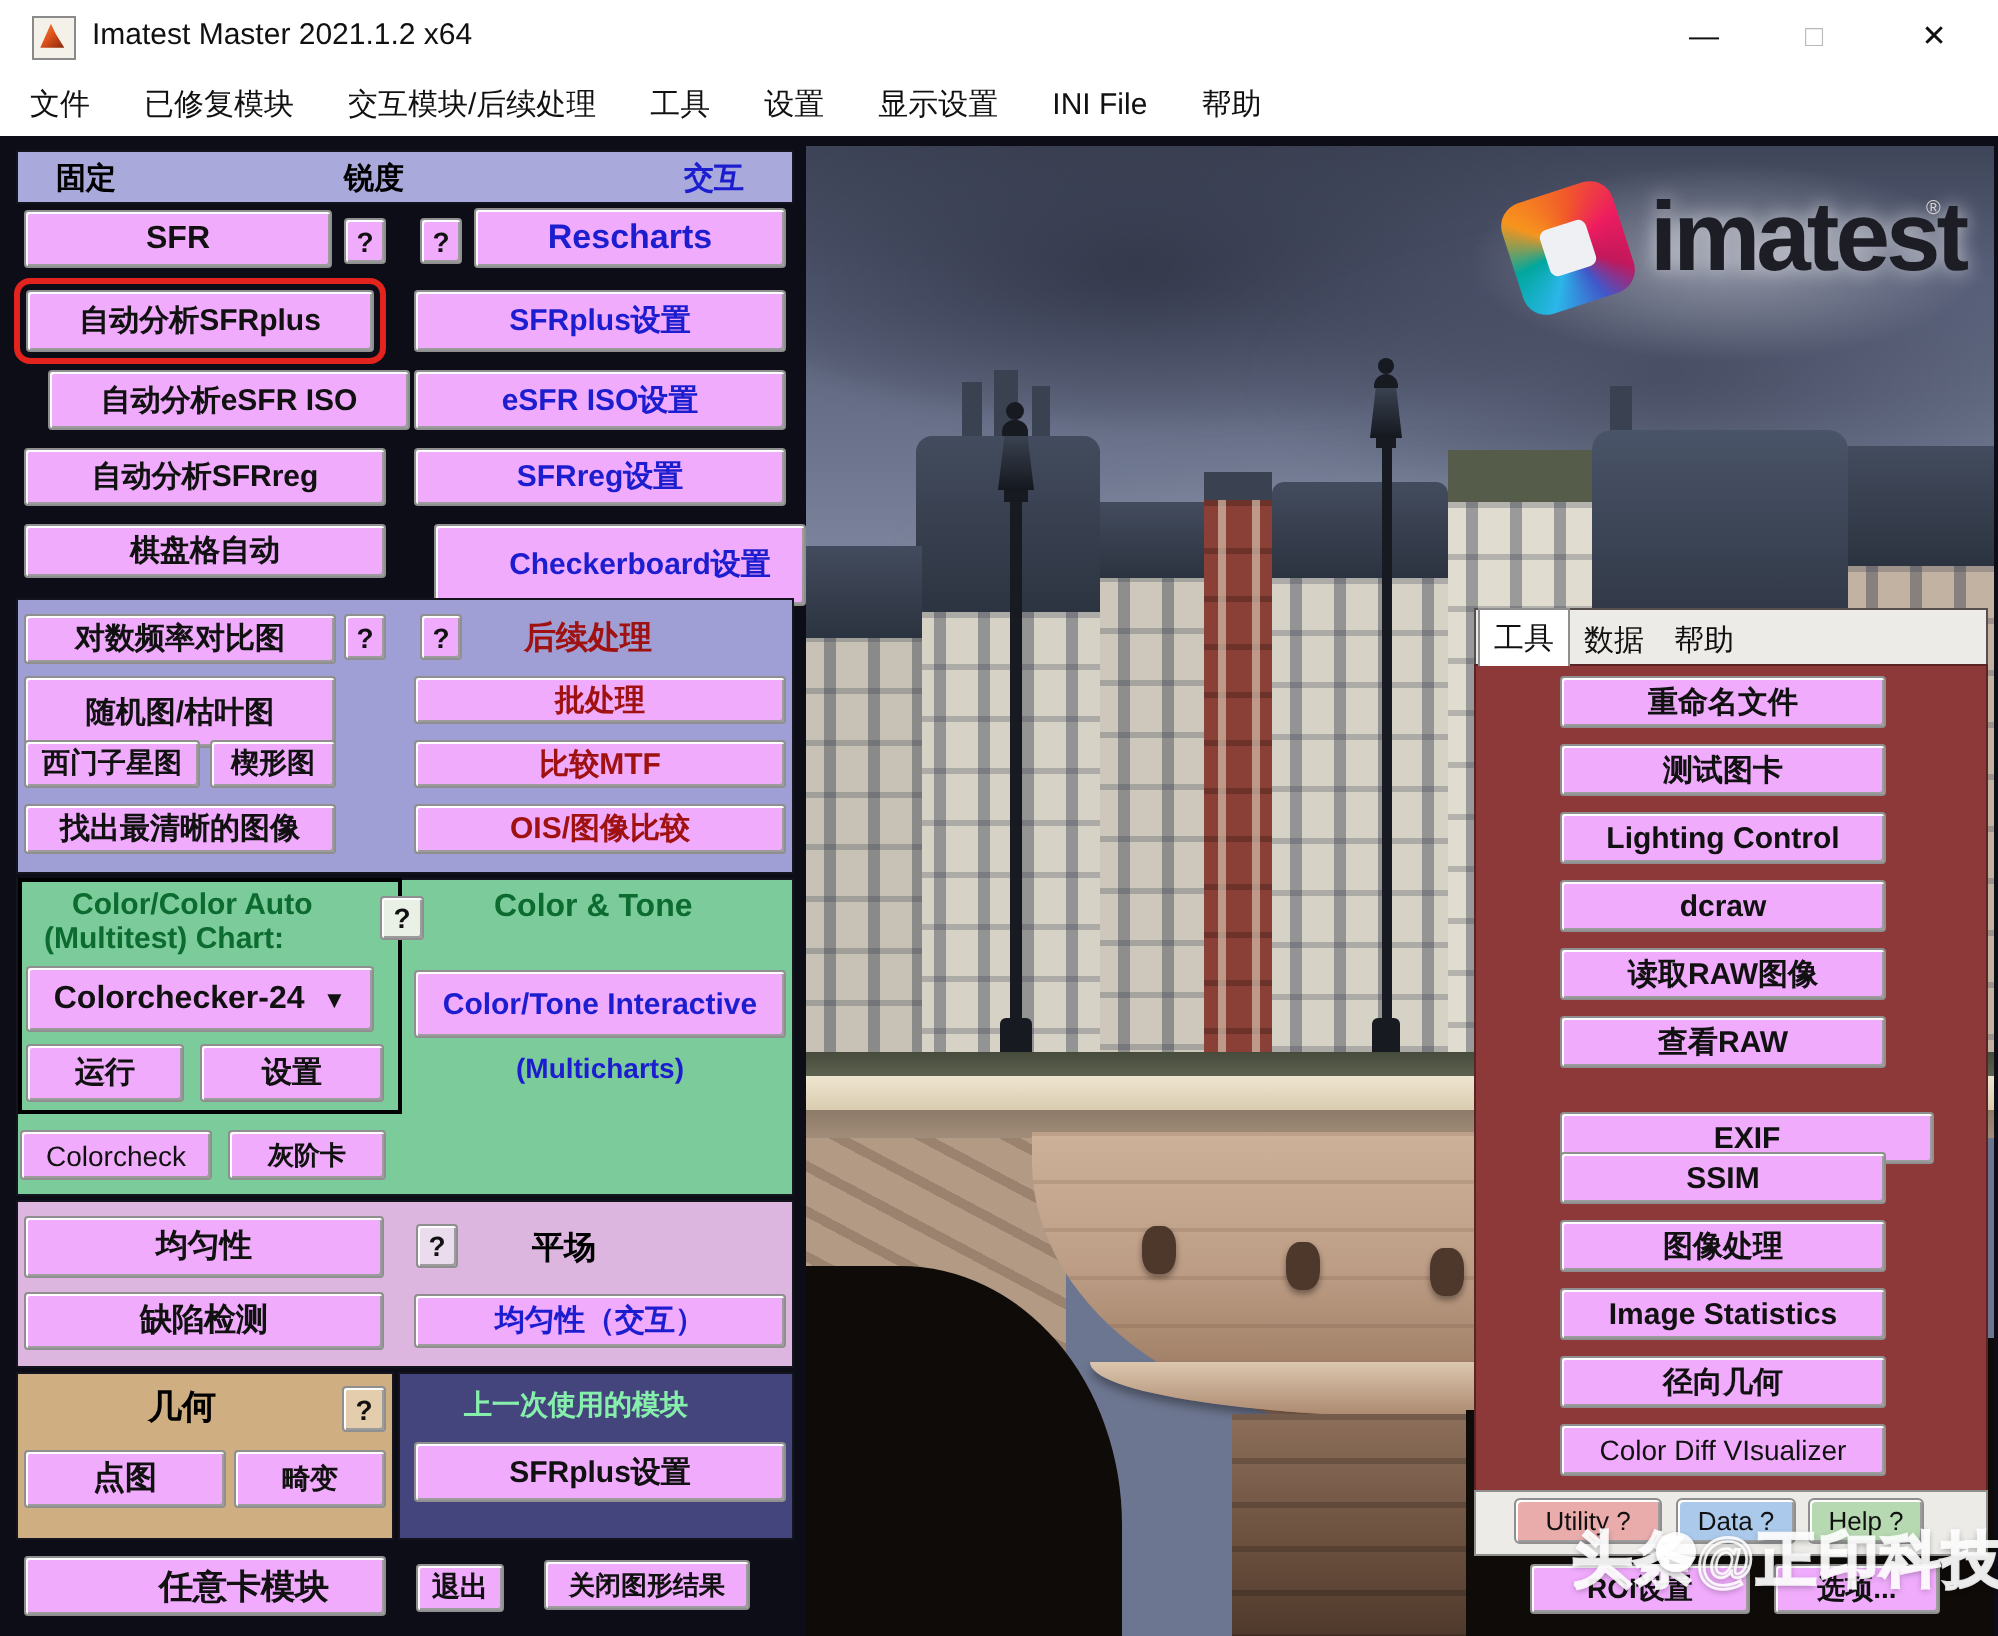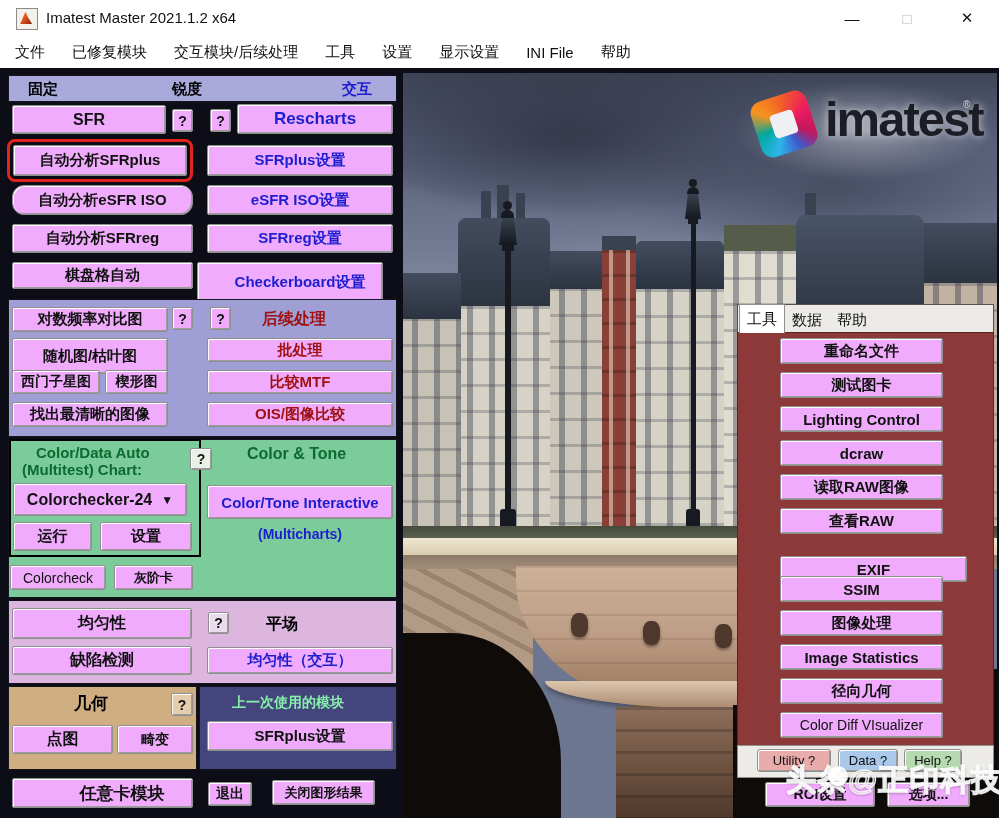--- a/index.html
+++ b/index.html
@@ -187,45 +187,45 @@
 
     <div class="btn" style="left:12px;top:37px;width:154px;height:29px;font-size:16px;">SFR</div>
     <div class="btn help" style="left:172px;top:41px;width:21px;height:23px;">?</div>
     <div class="btn help" style="left:210px;top:41px;width:21px;height:23px;">?</div>
     <div class="btn blue" style="left:237px;top:36px;width:156px;height:30px;font-size:17px;">Rescharts</div>
 
     <div class="hl-ring" style="left:7px;top:71px;width:186px;height:43px;"></div>
     <div class="btn" style="left:13px;top:77px;width:174px;height:31px;">自动分析SFRplus</div>
     <div class="btn blue" style="left:207px;top:77px;width:186px;height:31px;">SFRplus设置</div>
 
-    <div class="btn" style="left:12px;top:117px;width:181px;height:30px;border-radius:12px;">自动分析eSFR ISO</div>
+    <div class="btn" style="left:24px;top:117px;width:181px;height:30px;">自动分析eSFR ISO</div>
     <div class="btn blue" style="left:207px;top:117px;width:186px;height:30px;">eSFR ISO设置</div>
 
     <div class="btn" style="left:12px;top:156px;width:181px;height:29px;">自动分析SFRreg</div>
     <div class="btn blue" style="left:207px;top:156px;width:186px;height:29px;">SFRreg设置</div>
 
     <div class="btn" style="left:12px;top:194px;width:181px;height:27px;">棋盘格自动</div>
-    <div class="btn blue" style="left:197px;top:194px;width:186px;height:41px;padding-left:20px;">Checkerboard设置</div>
+    <div class="btn blue" style="left:217px;top:194px;width:186px;height:41px;padding-left:20px;">Checkerboard设置</div>
 
     <div class="sec" style="left:8px;top:231px;width:389px;height:138px;background:#9f9fd6;border:1px solid #14141e;"></div>
     <div class="btn" style="left:12px;top:239px;width:156px;height:25px;">对数频率对比图</div>
     <div class="btn help" style="left:172px;top:239px;width:21px;height:23px;">?</div>
     <div class="btn help" style="left:210px;top:239px;width:21px;height:23px;">?</div>
     <div class="label" style="left:262px;top:241px;font-size:16px;color:#a01212;">后续处理</div>
     <div class="btn" style="left:12px;top:270px;width:156px;height:36px;">随机图/枯叶图</div>
     <div class="btn dred" style="left:207px;top:270px;width:186px;height:24px;">批处理</div>
     <div class="btn" style="left:12px;top:302px;width:88px;height:24px;font-size:14px;">西门子星图</div>
     <div class="btn" style="left:105px;top:302px;width:63px;height:24px;font-size:14px;">楔形图</div>
     <div class="btn dred" style="left:207px;top:302px;width:186px;height:24px;">比较MTF</div>
     <div class="btn" style="left:12px;top:334px;width:156px;height:25px;">找出最清晰的图像</div>
     <div class="btn dred" style="left:207px;top:334px;width:186px;height:25px;">OIS/图像比较</div>
 
     <div class="sec" style="left:8px;top:371px;width:389px;height:159px;background:#7bcb9b;border:1px solid #14141e;"></div>
     <div class="sec" style="left:9px;top:371px;width:192px;height:118px;border:2px solid #000;"></div>
-    <div class="label" style="left:36px;top:376px;font-size:15px;color:#0c6b2f;">Color/Data Auto</div>
+    <div class="label" style="left:36px;top:376px;font-size:15px;color:#0c6b2f;">Color/Color Auto</div>
     <div class="label" style="left:22px;top:393px;font-size:15px;color:#0c6b2f;">(Multitest)   Chart:</div>
     <div class="btn help" style="left:190px;top:380px;width:22px;height:22px;background:#e9f0e6;">?</div>
     <div class="btn" style="left:13px;top:415px;width:174px;height:33px;font-size:16px;gap:9px;">
       <span>Colorchecker-24</span>
       <span style="font-size:12px;">▼</span>
     </div>
     <div class="btn" style="left:13px;top:454px;width:79px;height:29px;">运行</div>
     <div class="btn" style="left:100px;top:454px;width:92px;height:29px;">设置</div>
     <div class="btn" style="left:10px;top:497px;width:96px;height:25px;font-weight:normal;font-size:14px;">Colorcheck</div>
     <div class="btn" style="left:114px;top:497px;width:79px;height:25px;font-size:13px;">灰阶卡</div>

